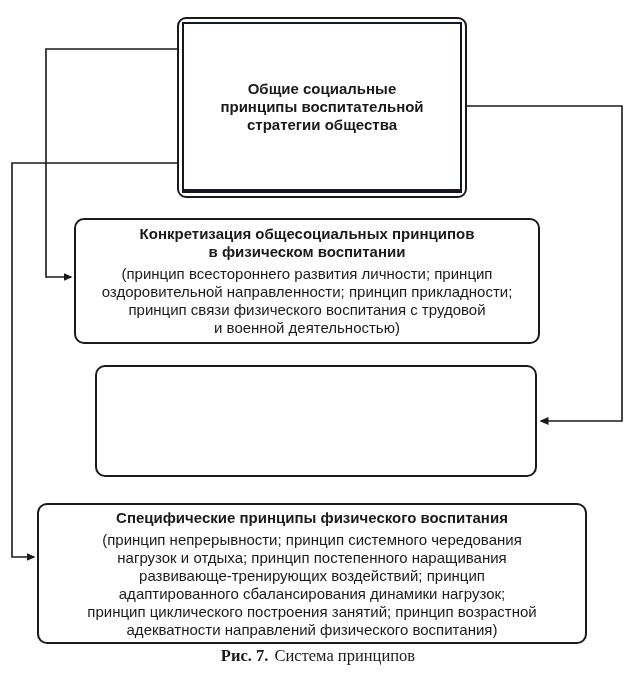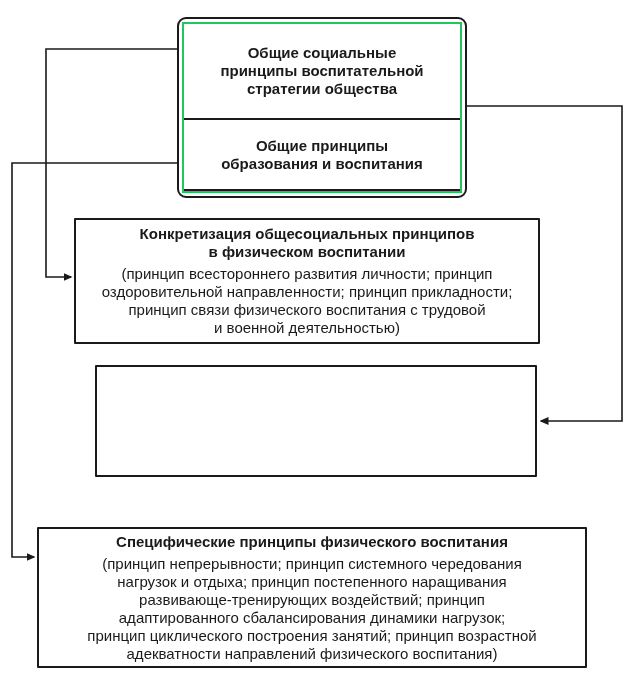--- a/index.html
+++ b/index.html
@@ -39,21 +39,21 @@
     box-sizing: border-box;
     border: 2.5px solid #1a1a1a;
     border-radius: 9px;
     background: #ffffff;
     padding: 3px;
   }
   .topbox-inner {
     box-sizing: border-box;
     width: 100%;
     height: 100%;
-    border: 2px solid #22c55e;
+    border: 2px solid #0f172a;
     display: flex;
     flex-direction: column;
   }
   .tsection {
     display: flex;
     align-items: center;
     justify-content: center;
     text-align: center;
     font-weight: bold;
     font-size: 15px;
@@ -64,21 +64,21 @@
   }
   .tsection.s1 { flex: 56 0 auto; border-bottom: 2px solid #1a1a1a; }
   .tsection.s2 { flex: 45 0 auto; border-bottom: 2px solid #1a1a1a; }
   .tsection.s3 { flex: 60 0 auto; }
 
   
   .rbox {
     position: absolute;
     box-sizing: border-box;
     border: 2px solid #1a1a1a;
-    border-radius: 1px;
+    border-radius: 10px;
     background: #ffffff;
     display: flex;
     flex-direction: column;
     justify-content: center;
     align-items: center;
     text-align: center;
     padding: 4px 8px;
   }
   .rbox .title {
     font-weight: bold;
@@ -87,21 +87,21 @@
     white-space: pre-line;
   }
   .rbox .body {
     font-size: 15px;
     line-height: 1.2;
     white-space: pre-line;
     margin-top: 4px;
   }
   .box2 { left: 74px;  top: 218px; width: 466px; height: 126px; }
   .box3 { left: 95px;  top: 365px; width: 442px; height: 112px; }
-  .box4 { left: 37px;  top: 527px; width: 550px; height: 141px; }
+  .box4 { left: 37px;  top: 503px; width: 550px; height: 141px; }
 
   
   .caption {
     position: absolute;
     left: 0;
     top: 646px;
     width: 636px;
     text-align: center;
     font-family: "Liberation Serif", serif;
     font-size: 16.5px;
@@ -128,24 +128,20 @@
     <polyline class="conn" points="467,106 622,106 622,421 541,421" marker-end="url(#arrow)"></polyline>
   </svg>
 
   <div class="topbox-outer">
     <div class="topbox-inner">
       <div class="tsection s1">
         <span>Общие социальные
 принципы воспитательной
 стратегии общества</span>
       </div>
-      <div class="tsection s2">
-        <span>Общие принципы
-образования и воспитания</span>
-      </div>
     </div>
   </div>
 
   <div class="rbox box2">
     <div class="title">Конкретизация общесоциальных принципов
 в физическом воспитании</div>
     <div class="body">(принцип всестороннего развития личности; принцип
 оздоровительной направленности; принцип прикладности;
 принцип связи физического воспитания с трудовой
 и военной деятельностью)</div>
@@ -157,14 +153,17 @@
   <div class="rbox box4">
     <div class="title">Специфические принципы физического воспитания</div>
     <div class="body">(принцип непрерывности; принцип системного чередования
 нагрузок и отдыха; принцип постепенного наращивания
 развивающе-тренирующих воздействий; принцип
 адаптированного сбалансирования динамики нагрузок;
 принцип циклического построения занятий; принцип возрастной
 адекватности направлений физического воспитания)</div>
   </div>
 
+  <div class="caption">
+    <span class="cap-label">Рис. 7.</span><span class="cap-text">Система принципов</span>
+  </div>
 
 </div>
 
 </body></html>

